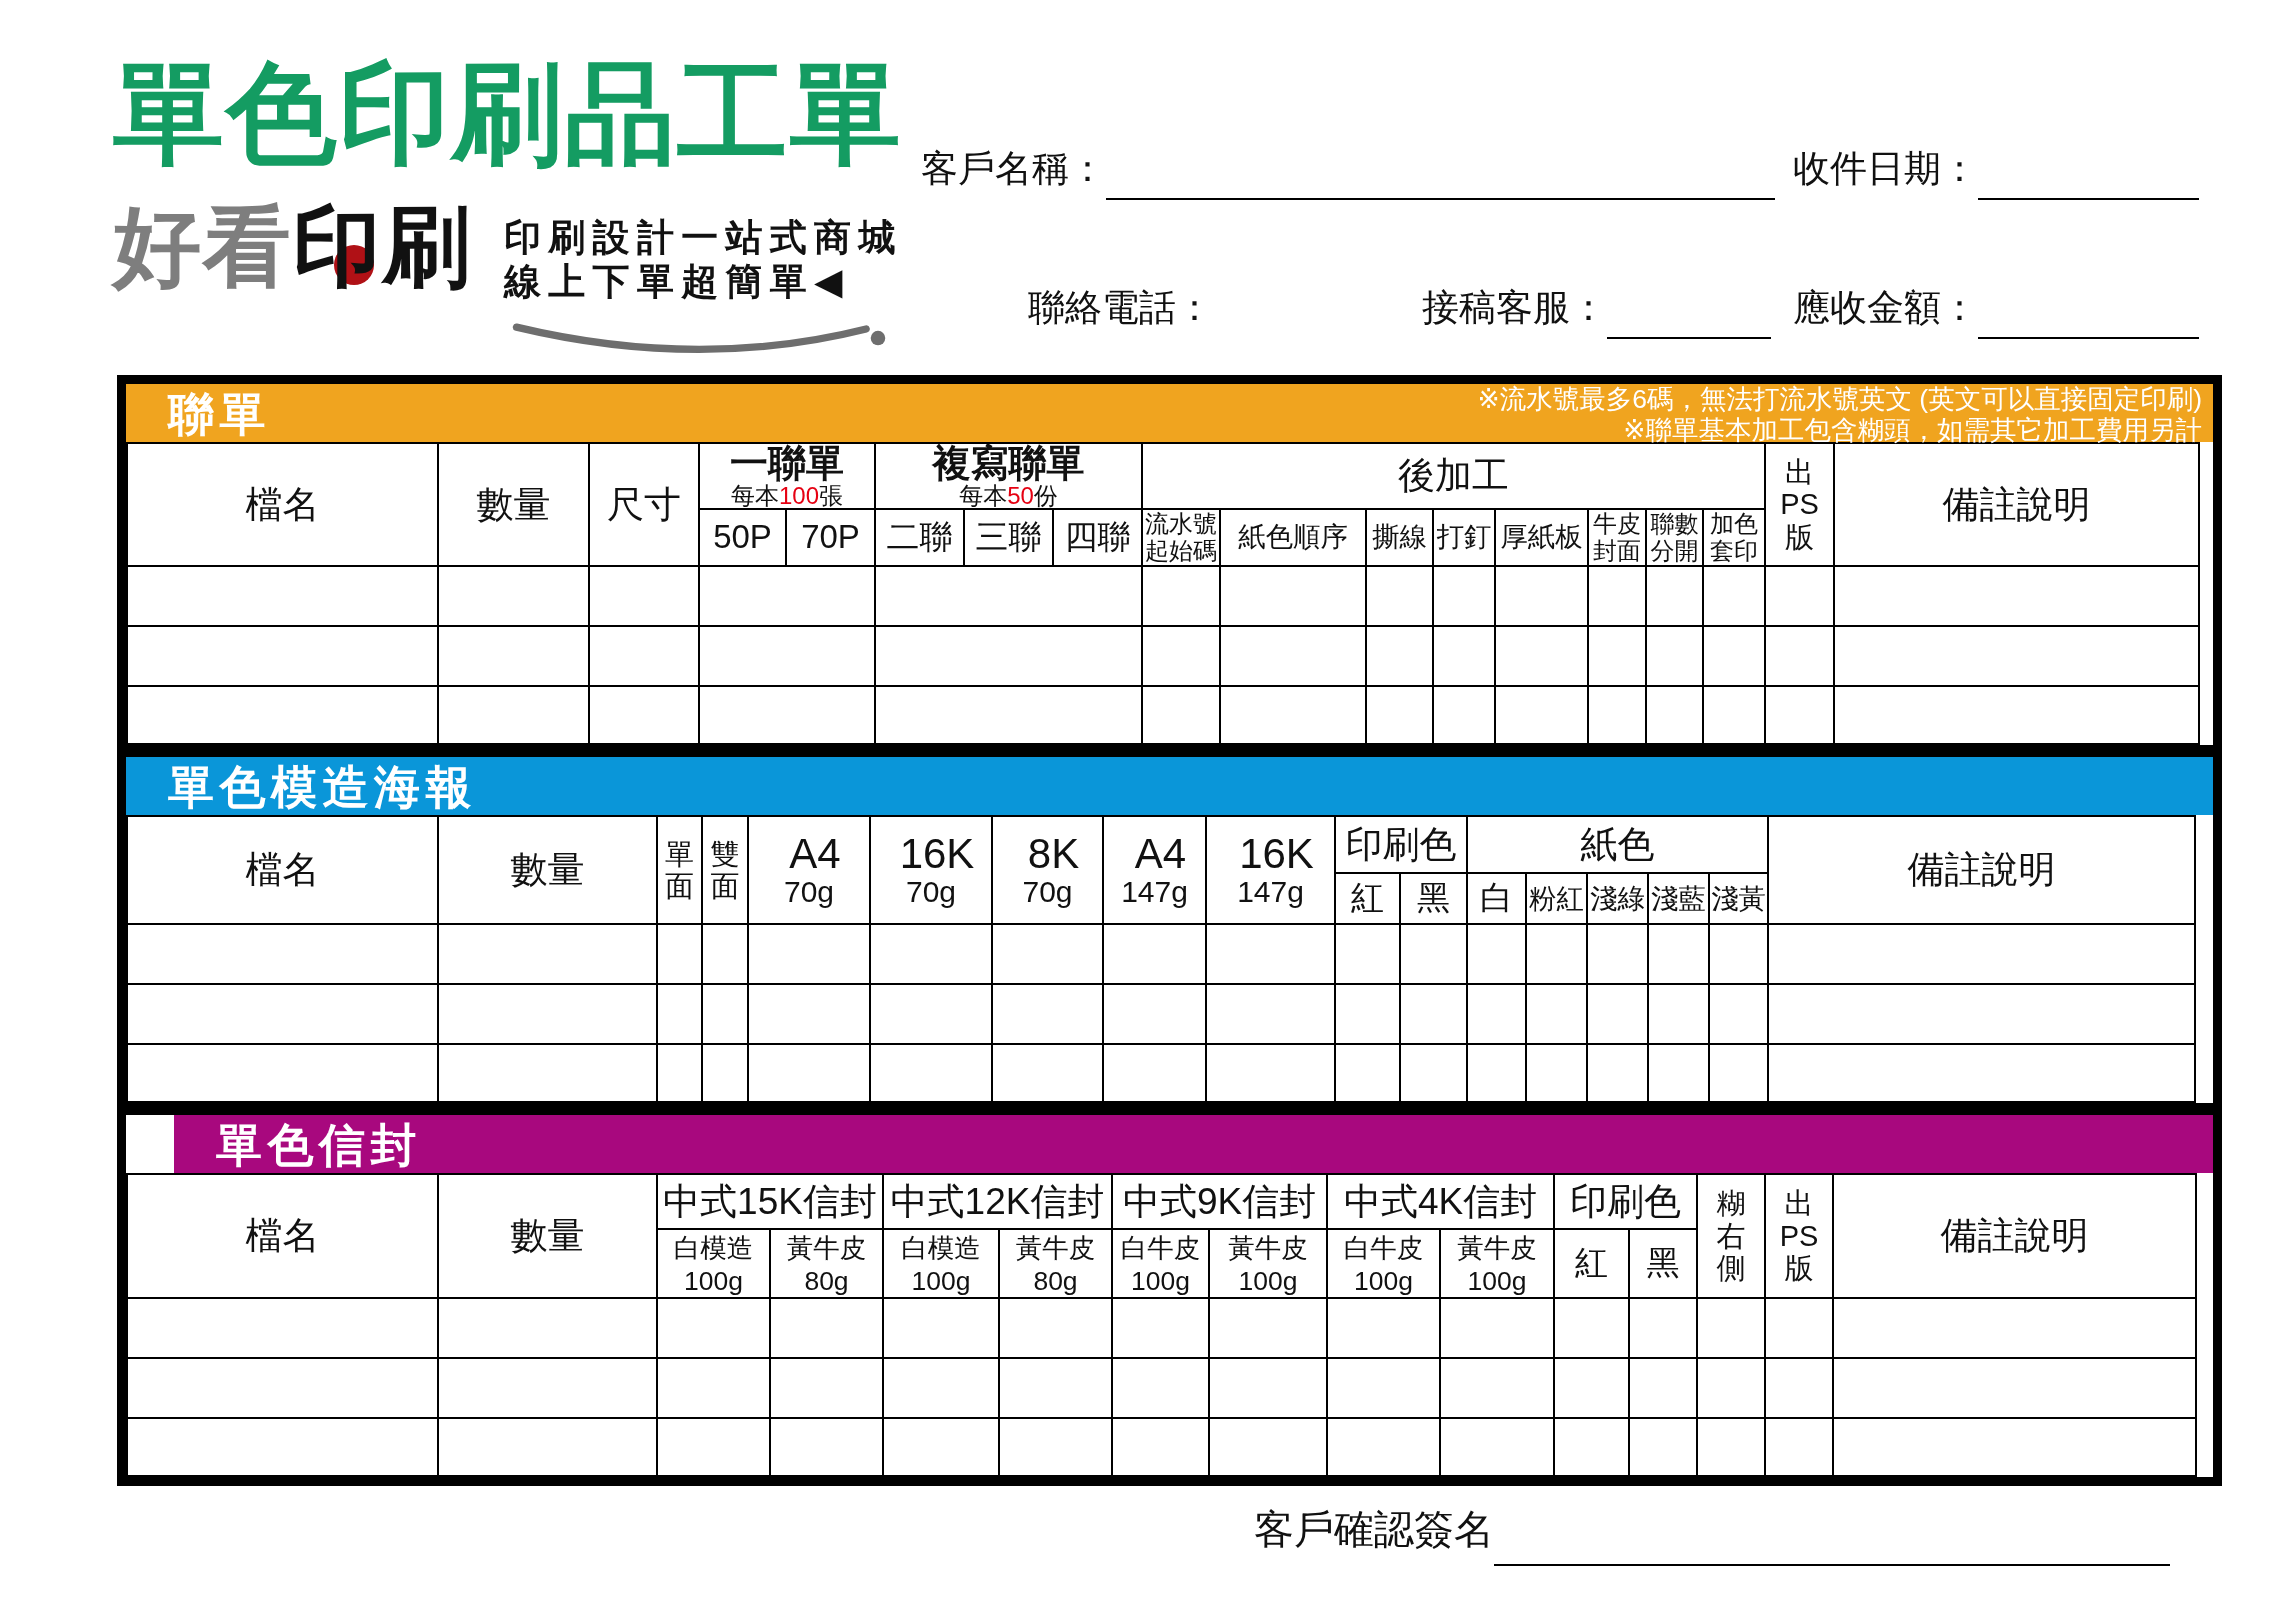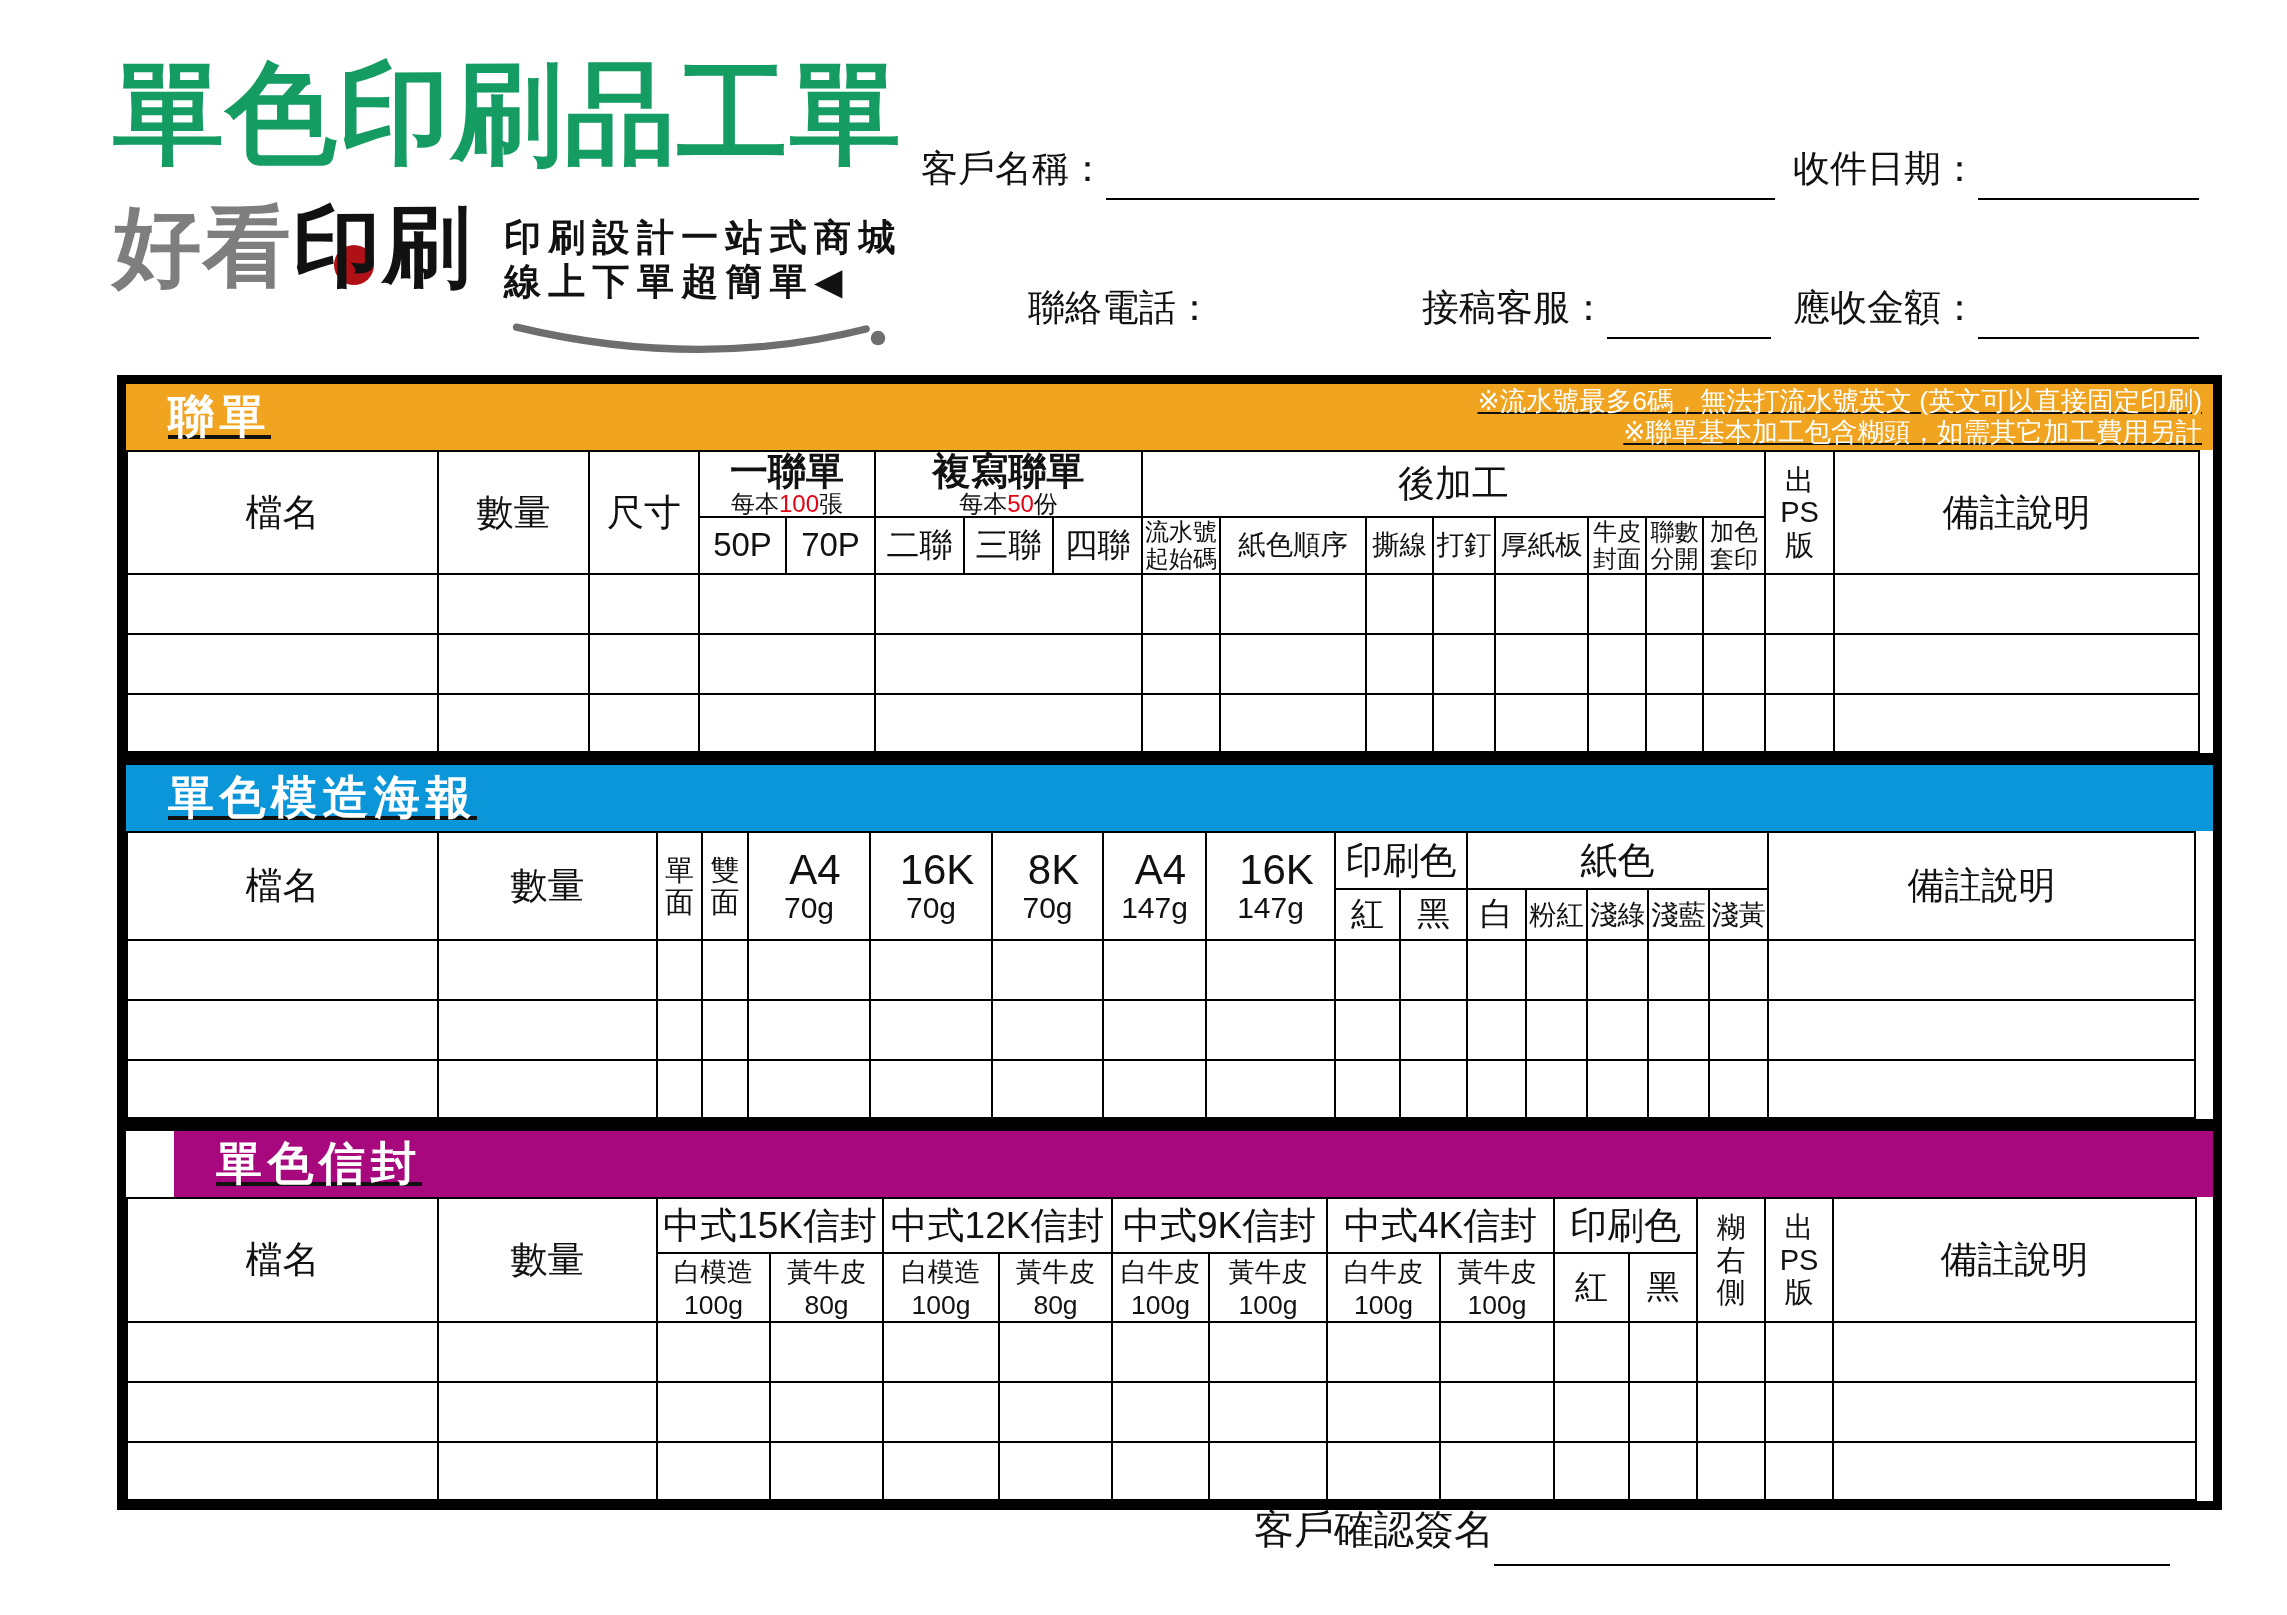--- a/index.html
+++ b/index.html
@@ -23,21 +23,21 @@
   .swoosh{position:absolute;left:512px;top:318px;z-index:0;}
 
   
   .field{position:absolute;display:flex;align-items:flex-end;font-size:37px;}
   .flabel{white-space:nowrap;padding-bottom:5.5px;}
   .fline{border-bottom:2.7px solid #000;height:44px;}
 
   
   .tables{position:absolute;left:117px;top:375px;width:2087px;border:9.1px solid #000;background:#fff;}
   .sec + .sec{border-top:12.8px solid #000;}
-  .bar{height:66px;display:flex;align-items:center;text-decoration:underline;}
+  .bar{height:58px;display:flex;align-items:flex-start;}
   .bar.orange{background:var(--orange,#F0A41F);}
   .bar.blue{background:var(--blue,#0A96D9);}
   .bar.magenta{background:var(--magenta,#A8087E);margin-left:48px;}
   .bar-title{font-size:46px;font-weight:700;color:#fff;padding-left:42px;letter-spacing:5.5px;white-space:nowrap;}
   .bar-notes{margin-left:auto;text-align:right;color:#fff;font-size:26.5px;line-height:1.16;
              padding-right:11px;font-weight:500;white-space:nowrap;}
   table{border-collapse:collapse;table-layout:fixed;width:2069px;background:#fff;}
   th,td{border:2.7px solid #000;padding:0;text-align:center;vertical-align:middle;font-weight:normal;overflow:hidden;}
   .hr1{height:60px;} .hr2{height:55px;} .dr1{height:60px;} .dr2{height:60px;} .dr3{height:58px;}
   .h-lg{font-size:37px;}

